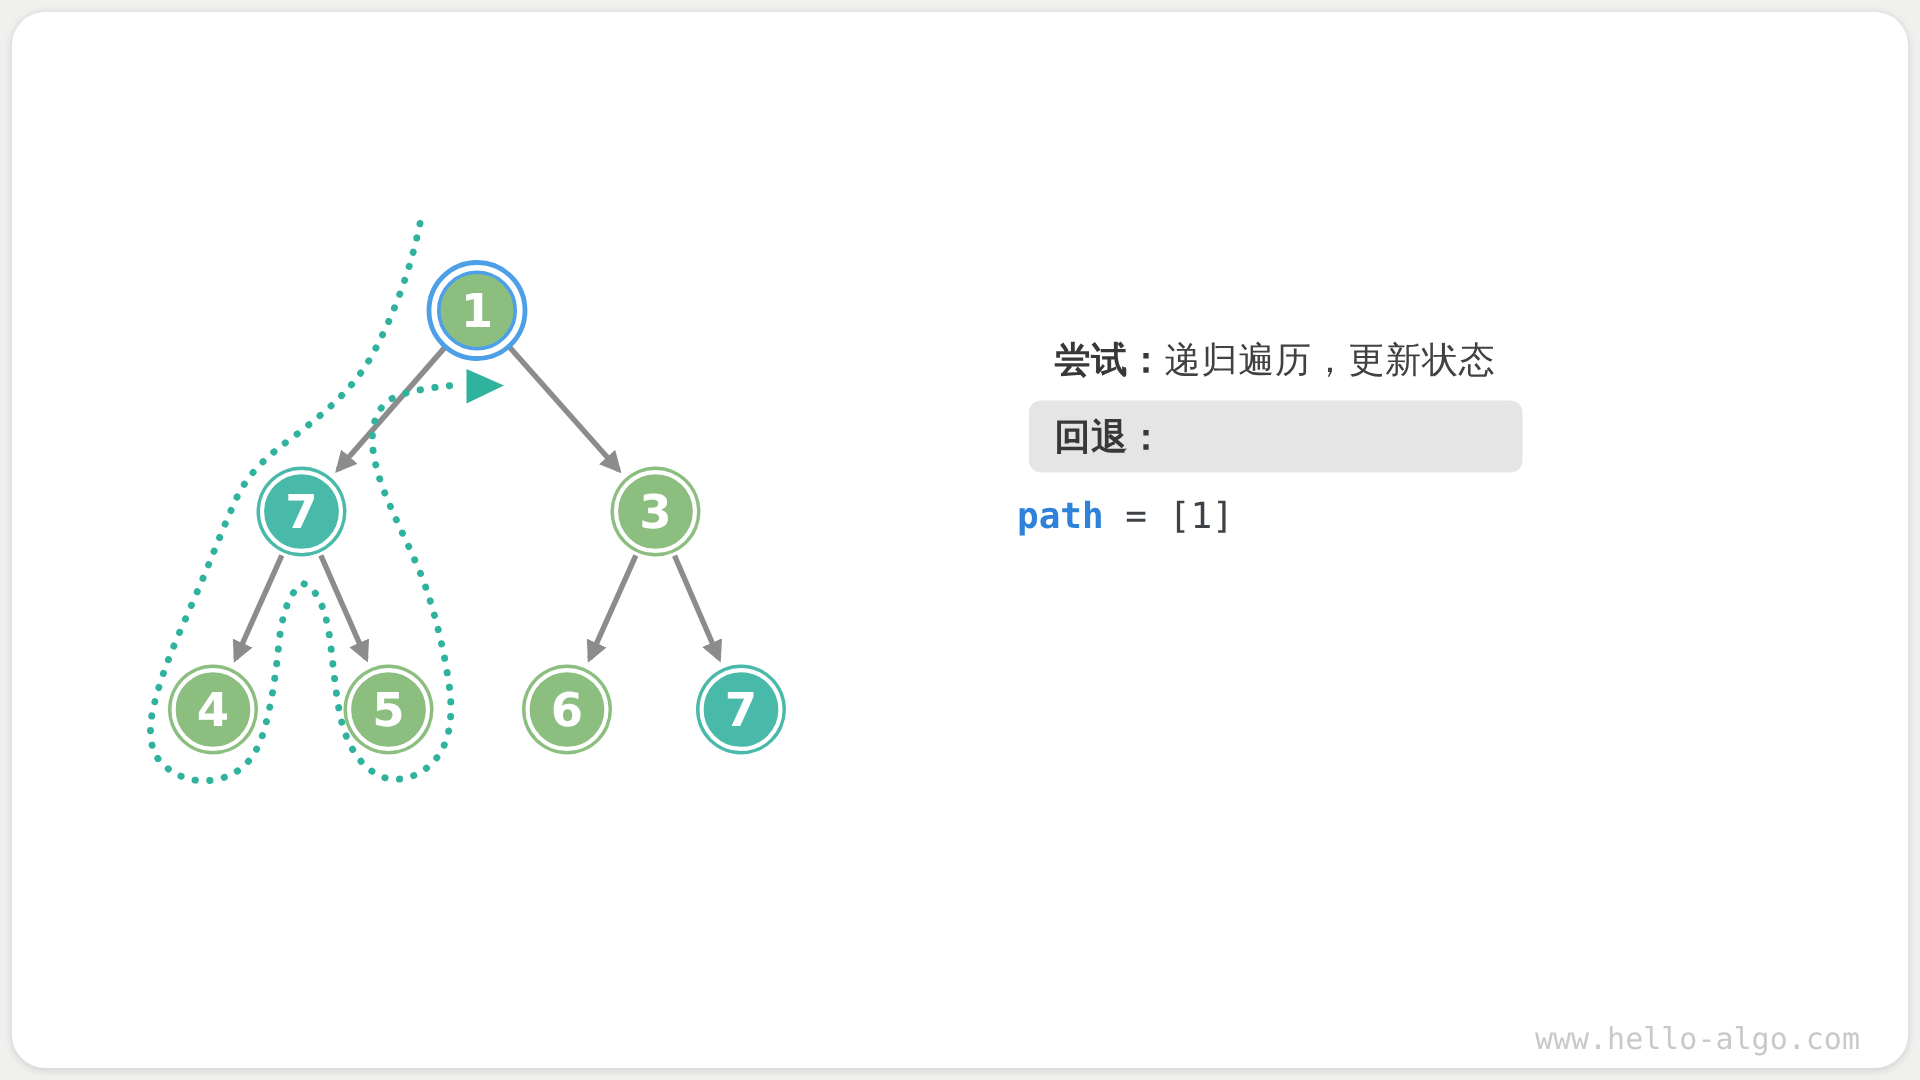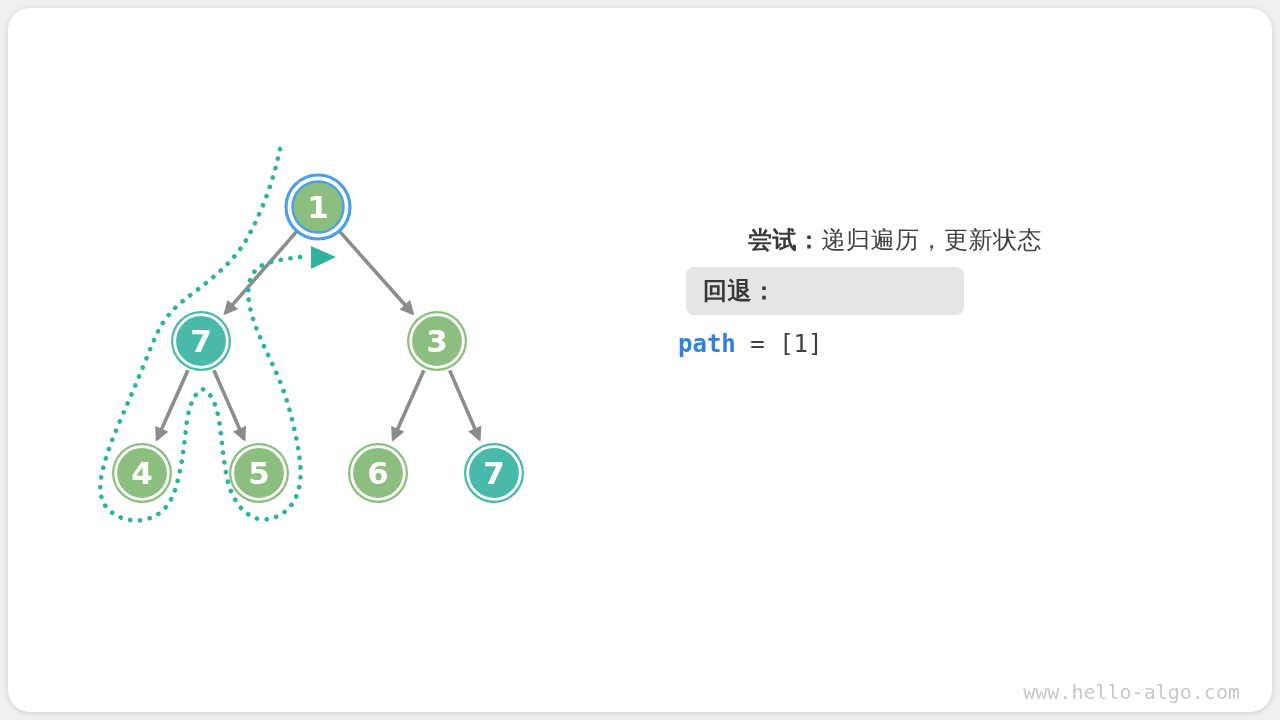--- a/index.html
+++ b/index.html
@@ -34,27 +34,26 @@
     font-size: 31px;
     fill: #ffffff;
     text-anchor: middle;
   }
   .panel-line {
     position: absolute;
     font-size: 24px;
     letter-spacing: 0.5px;
     color: var(--text-dark, #414141);
     white-space: pre;
-    margin-left: 45px;
   }
   .panel-line .lbl { font-weight: 700; color: #383838; }
   .try-line { left: 703px; top: 224px; }
   .backtrack-box {
     position: absolute; left: 686px; top: 267px;
-    width: 278px; height: 48px;
+    width: 329px; height: 48px;
     background: var(--box-gray, #E5E5E5);
     border-radius: 8px;
     display: flex; align-items: center;
     padding-left: 17px;
     font-size: 24px; letter-spacing: 0.5px;
     color: var(--text-dark, #414141);
     white-space: pre;
   }
   .backtrack-box .lbl { font-weight: 700; color: #383838; }
   .code-line {

